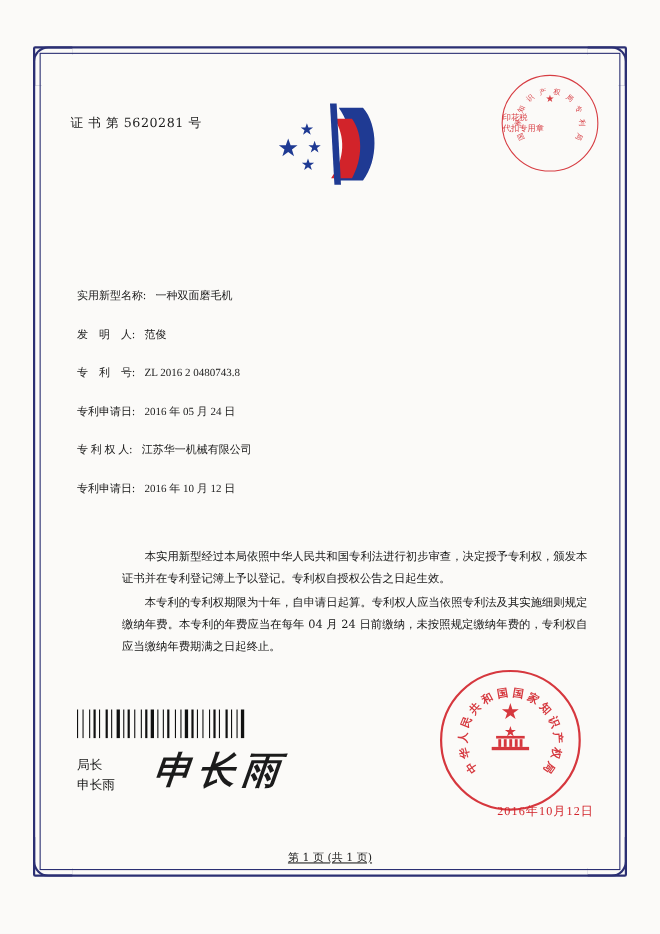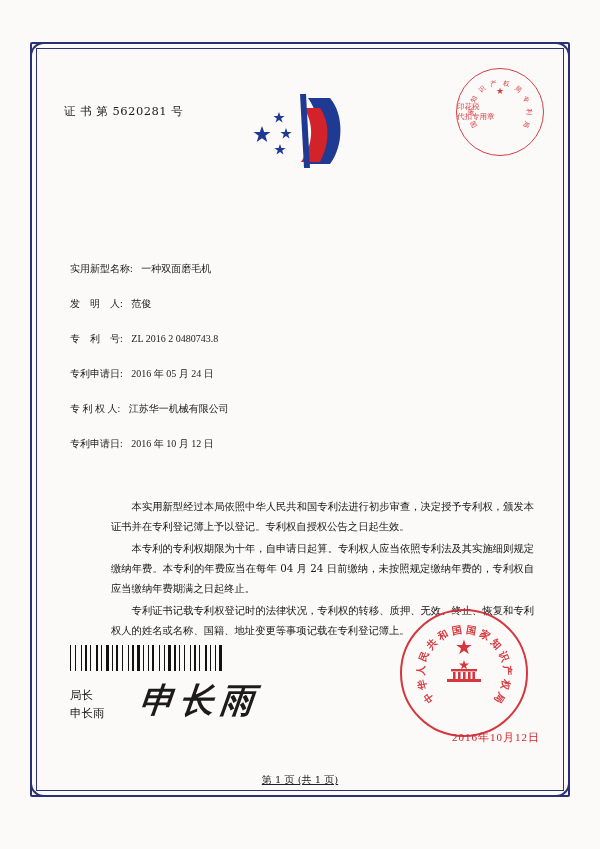--- a/index.html
+++ b/index.html
@@ -329,21 +329,20 @@
     </div>
     <div class="field-row">
       <span class="label">专利申请日:</span>
       <span class="value">2016 年 10 月 12 日</span>
     </div>
   </div>
 
   <div class="body-text">
     <p>本实用新型经过本局依照中华人民共和国专利法进行初步审查，决定授予专利权，颁发本证书并在专利登记簿上予以登记。专利权自授权公告之日起生效。</p>
     <p>本专利的专利权期限为十年，自申请日起算。专利权人应当依照专利法及其实施细则规定缴纳年费。本专利的年费应当在每年 04 月 24 日前缴纳，未按照规定缴纳年费的，专利权自应当缴纳年费期满之日起终止。</p>
-    <p>专利证书记载专利权登记时的法律状况，专利权的转移、质押、无效、终止、恢复和专利权人的姓名或名称、国籍、地址变更等事项记载在专利登记簿上。</p>
   </div>
 
   <div class="barcode" id="barcode"><i style="width:1px;"></i><i style="width:2px;background:transparent;"></i><i style="width:1px;"></i><i style="width:3px;background:transparent;"></i><i style="width:1px;"></i><i style="width:1px;background:transparent;"></i><i style="width:2px;"></i><i style="width:1px;background:transparent;"></i><i style="width:1px;"></i><i style="width:3px;background:transparent;"></i><i style="width:2px;"></i><i style="width:1px;background:transparent;"></i><i style="width:1px;"></i><i style="width:2px;background:transparent;"></i><i style="width:3px;"></i><i style="width:1px;background:transparent;"></i><i style="width:1px;"></i><i style="width:1px;background:transparent;"></i><i style="width:2px;"></i><i style="width:2px;background:transparent;"></i><i style="width:1px;"></i><i style="width:3px;background:transparent;"></i><i style="width:1px;"></i><i style="width:1px;background:transparent;"></i><i style="width:2px;"></i><i style="width:1px;background:transparent;"></i><i style="width:3px;"></i><i style="width:1px;background:transparent;"></i><i style="width:1px;"></i><i style="width:2px;background:transparent;"></i><i style="width:1px;"></i><i style="width:1px;background:transparent;"></i><i style="width:2px;"></i><i style="width:3px;background:transparent;"></i><i style="width:1px;"></i><i style="width:2px;background:transparent;"></i><i style="width:1px;"></i><i style="width:1px;background:transparent;"></i><i style="width:3px;"></i><i style="width:1px;background:transparent;"></i><i style="width:2px;"></i><i style="width:1px;background:transparent;"></i><i style="width:1px;"></i><i style="width:2px;background:transparent;"></i><i style="width:1px;"></i><i style="width:3px;background:transparent;"></i><i style="width:1px;"></i><i style="width:1px;background:transparent;"></i><i style="width:2px;"></i><i style="width:1px;background:transparent;"></i><i style="width:1px;"></i><i style="width:3px;background:transparent;"></i><i style="width:2px;"></i><i style="width:1px;background:transparent;"></i><i style="width:1px;"></i><i style="width:2px;background:transparent;"></i><i style="width:1px;"></i><i style="width:1px;background:transparent;"></i><i style="width:3px;"></i><i style="width:1px;background:transparent;"></i></div>
 
   <div class="sig-block">
     <div>局长</div>
     <div>申长雨</div>
   </div>
   <div class="sig-hand">申长雨</div>
 

